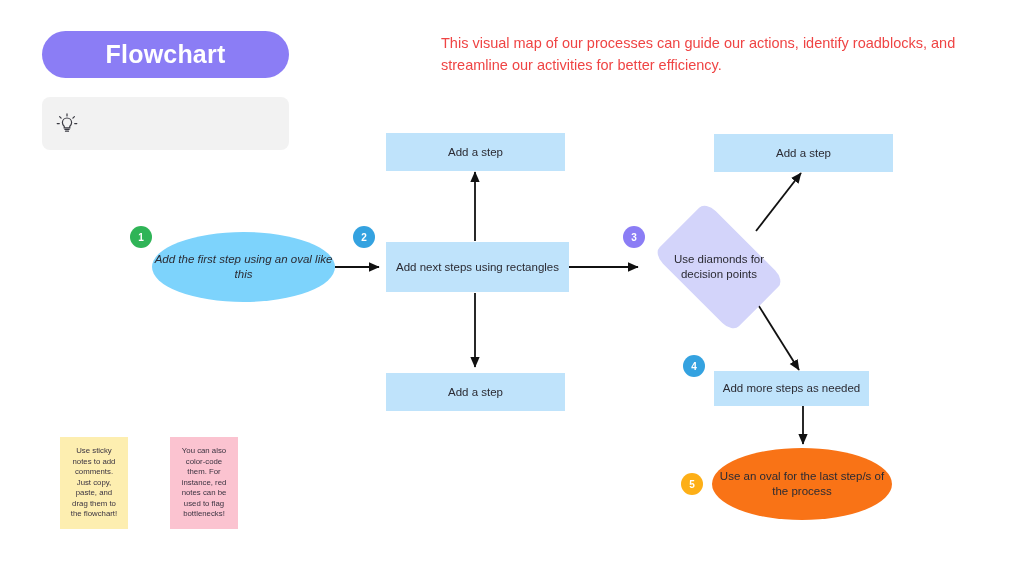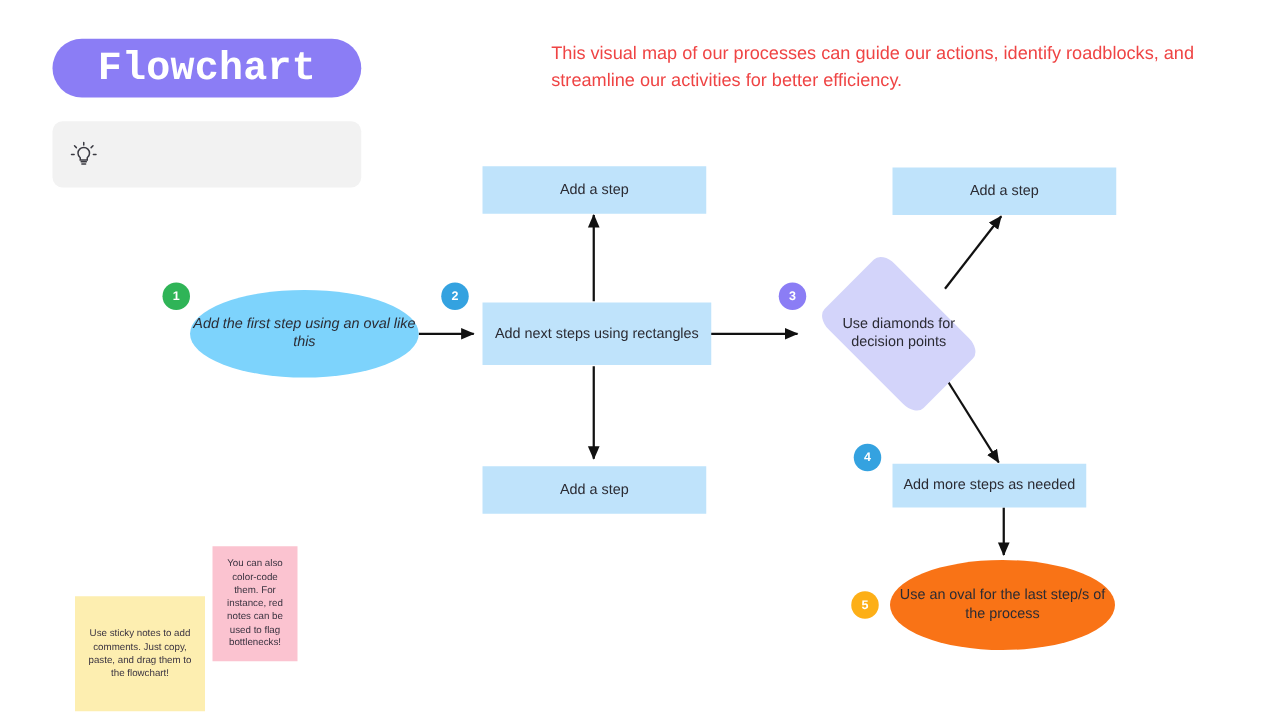--- a/index.html
+++ b/index.html
@@ -25,24 +25,23 @@
     width: 247px;
     height: 47px;
     border-radius: 24px;
     background: #8b7df5;
     display: flex;
     align-items: center;
     justify-content: center;
   }
   #title-pill .title-text {
     color: #ffffff;
-    font-size: 32px;
+    font-size: 25px;
     font-weight: bold;
     letter-spacing: 0.2px;
-    font-family: Liberation Mono, monospace;
   }
 
   
   #tip-box {
     position: absolute;
     left: 42px;
     top: 97px;
     width: 247px;
     height: 53px;
     border-radius: 8px;
@@ -253,18 +252,18 @@
 <div class="badge" style="left:623px; top:226px; background:#8b7df5;">
   <span>3</span>
 </div>
 <div class="badge" style="left:683px; top:355px; background:#34a2e0;">
   <span>4</span>
 </div>
 <div class="badge" style="left:681px; top:473px; background:#fdaf17;">
   <span>5</span>
 </div>
 
-<div class="sticky sticky-yellow" style="left:60px; top:437px; width:104px; height:92px;margin-top:40px;">
+<div class="sticky sticky-yellow" style="left:60px; top:437px; width:68px; height:92px;">
   <span>Use sticky notes to add comments. Just copy, paste, and drag them to the flowchart!</span>
 </div>
 <div class="sticky sticky-pink" style="left:170px; top:437px; width:68px; height:92px;">
   <span>You can also color-code them. For instance, red notes can be used to flag bottlenecks!</span>
 </div>
 
 </body></html>

